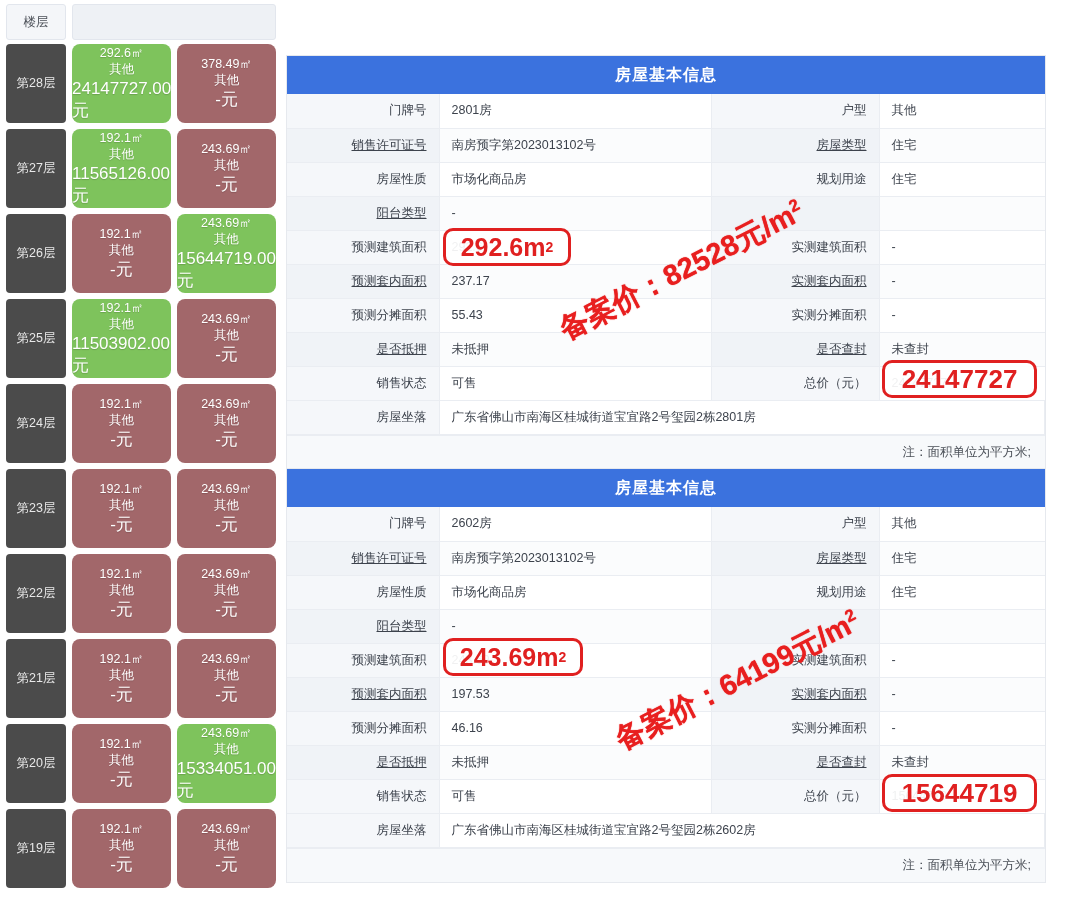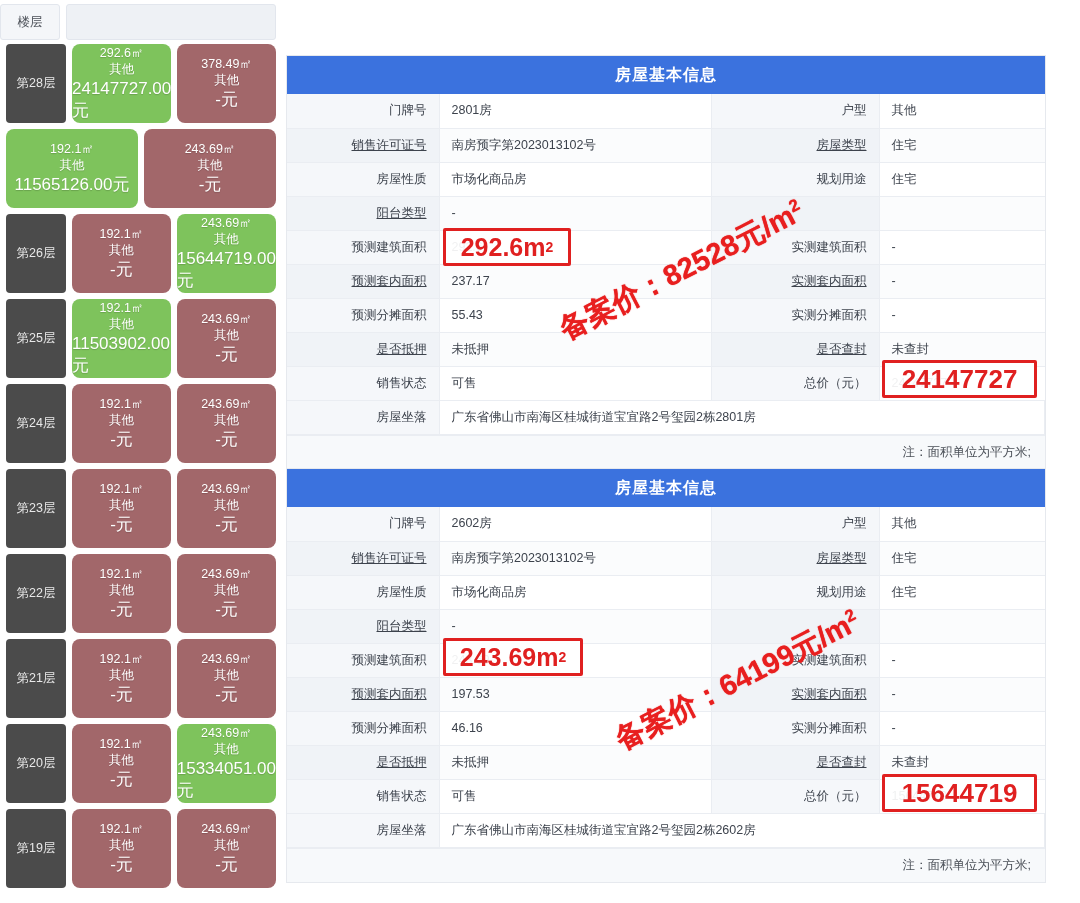--- a/index.html
+++ b/index.html
@@ -20,21 +20,21 @@
   #floor-panel {
     position: absolute;
     left: 0; top: 0;
     width: 282px; height: 903px;
     background: #ffffff;
     overflow: hidden;
   }
   .floor-head-row {
     display: flex;
     gap: 6px;
-    padding: 4px 6px 0 0;
+    padding: 4px 6px 0 6px;
     height: 44px;
   }
   .floor-head-label {
     width: 60px; height: 36px;
     background: #f4f6f9;
     border: 1px solid #e2e6ed;
     border-radius: 3px;
     display: flex; align-items: center; justify-content: center;
     font-size: 12.5px;
     color: #4a4f57;
@@ -139,21 +139,21 @@
     padding-right: 14px;
     font-size: 12.5px;
     color: #4a4f57;
     border-top: 1px solid #eaedf2;
   }
 
   
   .hl-box {
     position: absolute;
     border: 3px solid #e02020;
-    border-radius: 2px;
+    border-radius: 10px;
     background: rgba(255,255,255,.92);
     color: #e02020;
     display: flex; align-items: center; justify-content: center;
     font-weight: bold;
     white-space: nowrap;
   }
   .hl-area  { font-size: 25px; }
   .hl-price { font-size: 26px; }
   .hl-area sup { font-size: 14px; vertical-align: super; }
 
@@ -186,20 +186,21 @@
             <div class="unit-type">其他</div>
             <div class="unit-price">24147727.00元</div>
           </div>
           <div class="unit-cell unsold">
             <div class="unit-area">378.49㎡</div>
             <div class="unit-type">其他</div>
             <div class="unit-price">-元</div>
           </div>
         </div>
         <div class="floor-row">
+          <div class="floor-no">第27层</div>
           <div class="unit-cell sold">
             <div class="unit-area">192.1㎡</div>
             <div class="unit-type">其他</div>
             <div class="unit-price">11565126.00元</div>
           </div>
           <div class="unit-cell unsold">
             <div class="unit-area">243.69㎡</div>
             <div class="unit-type">其他</div>
             <div class="unit-price">-元</div>
           </div>

